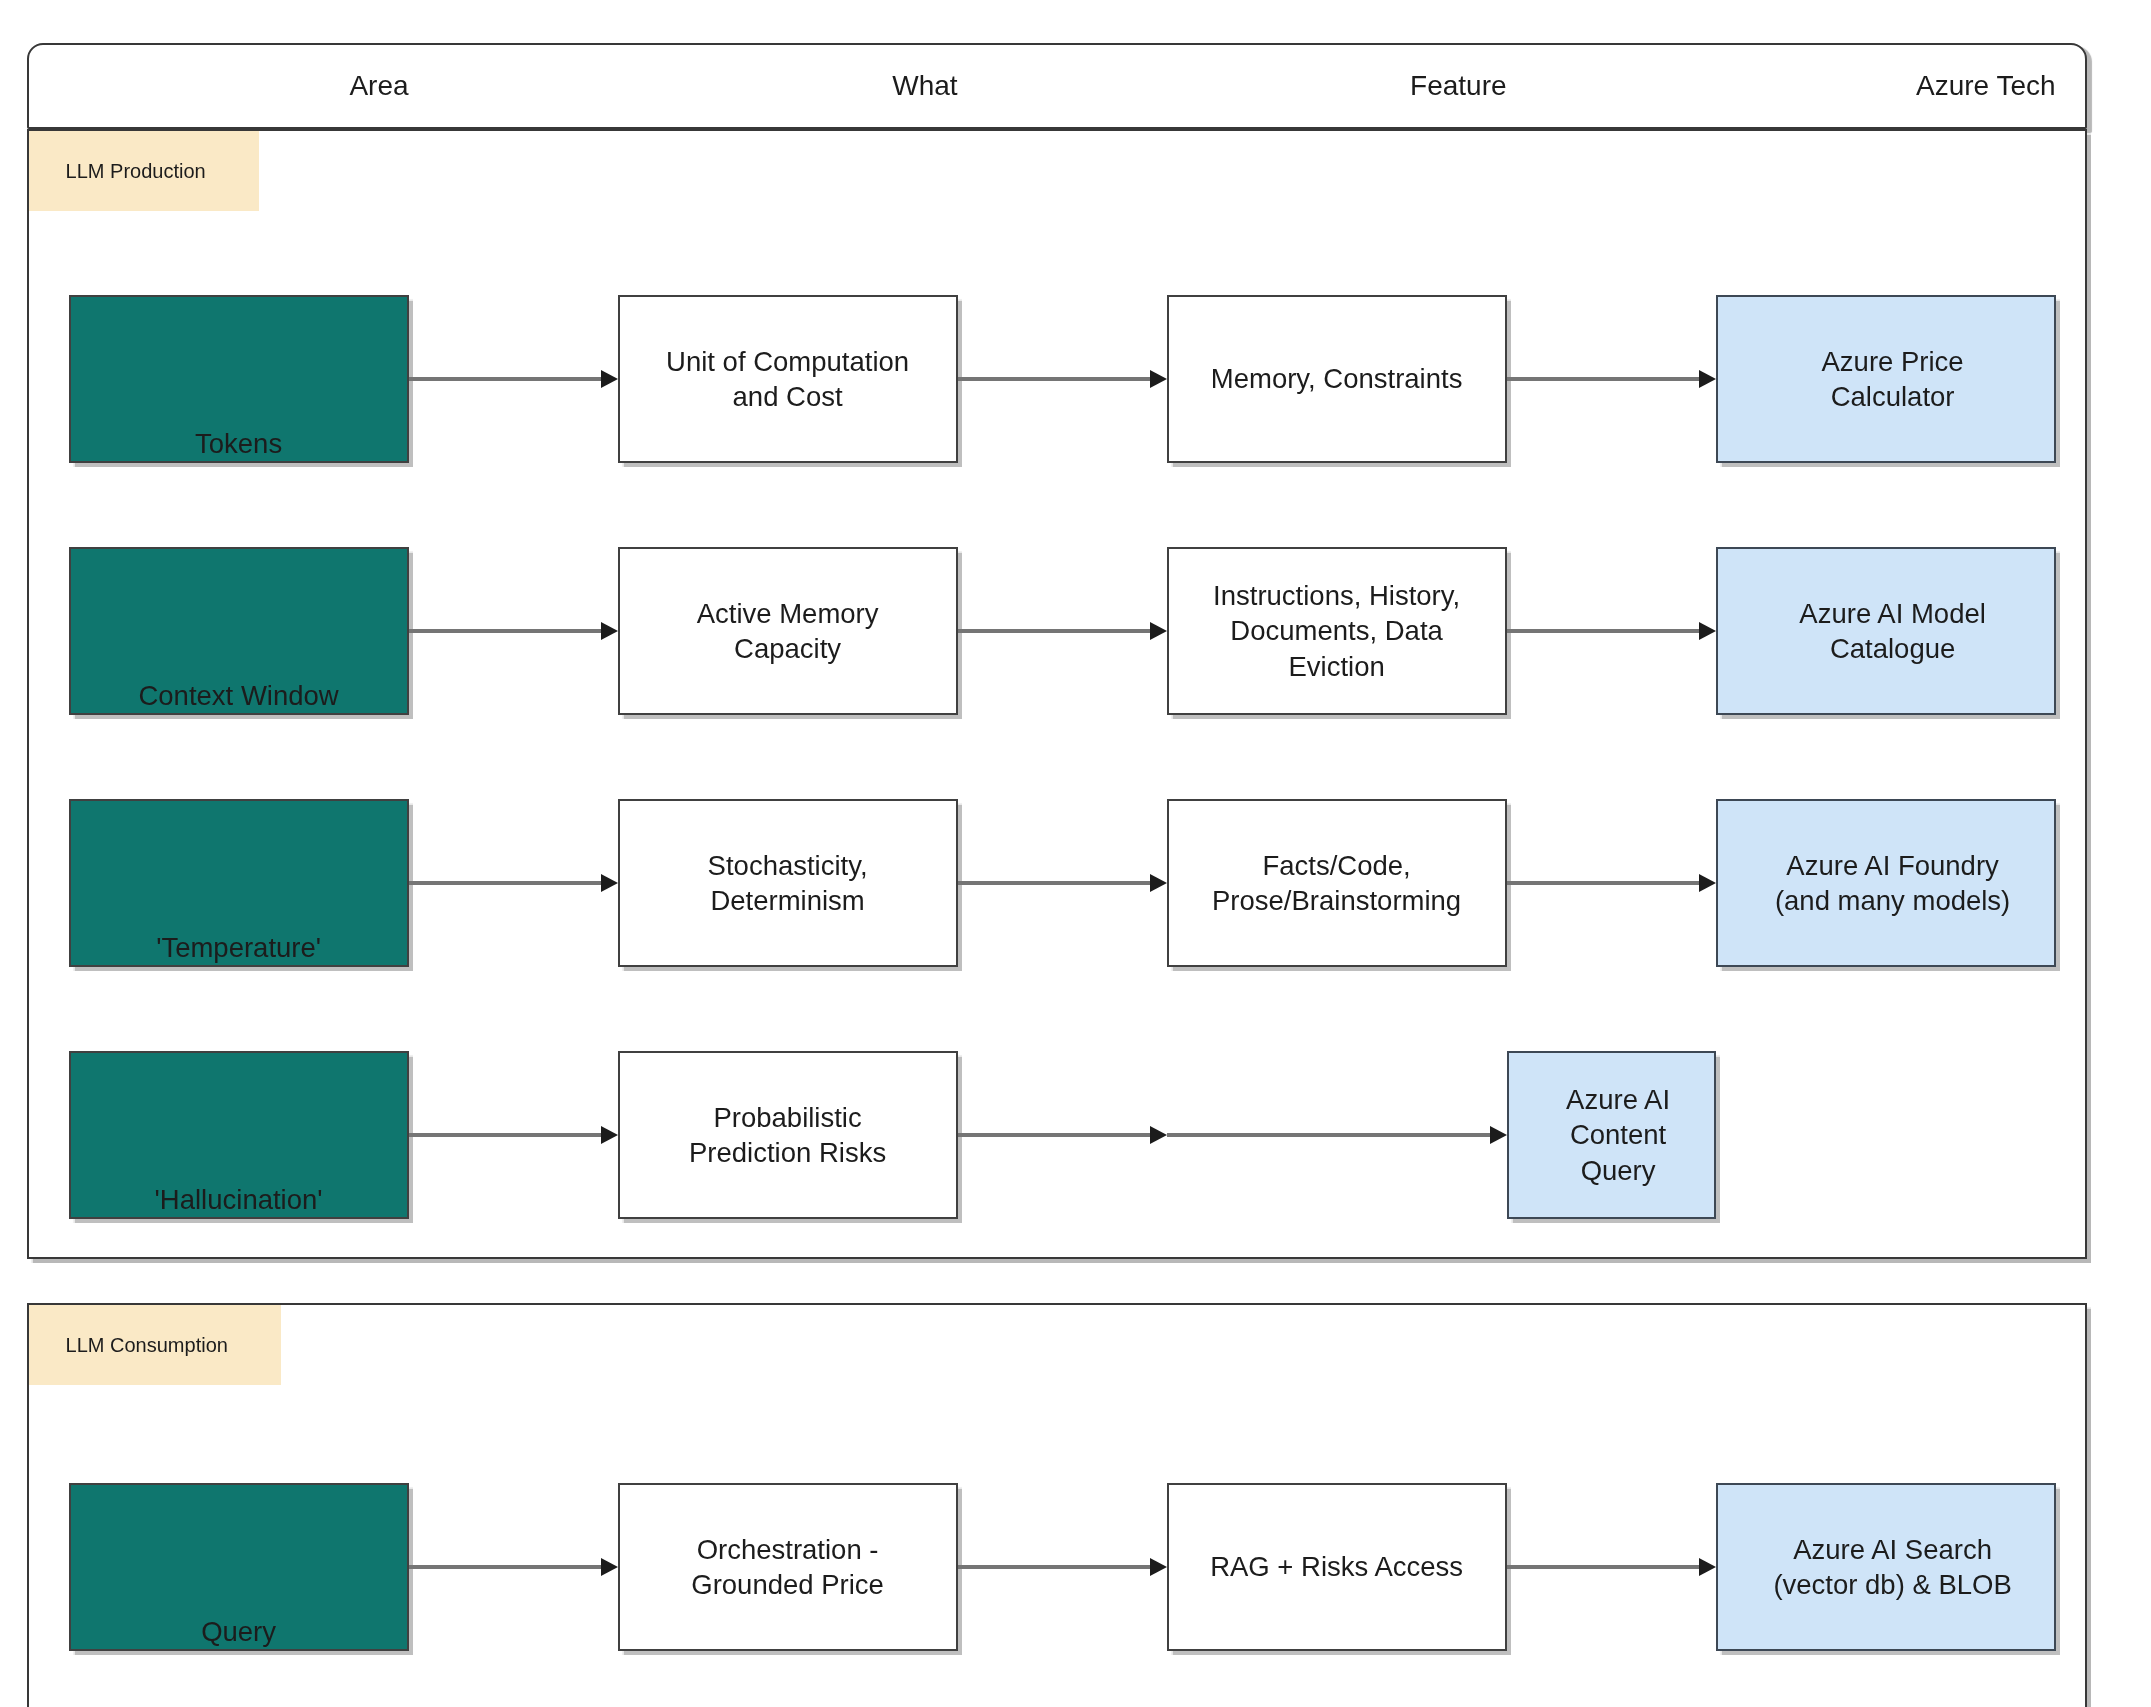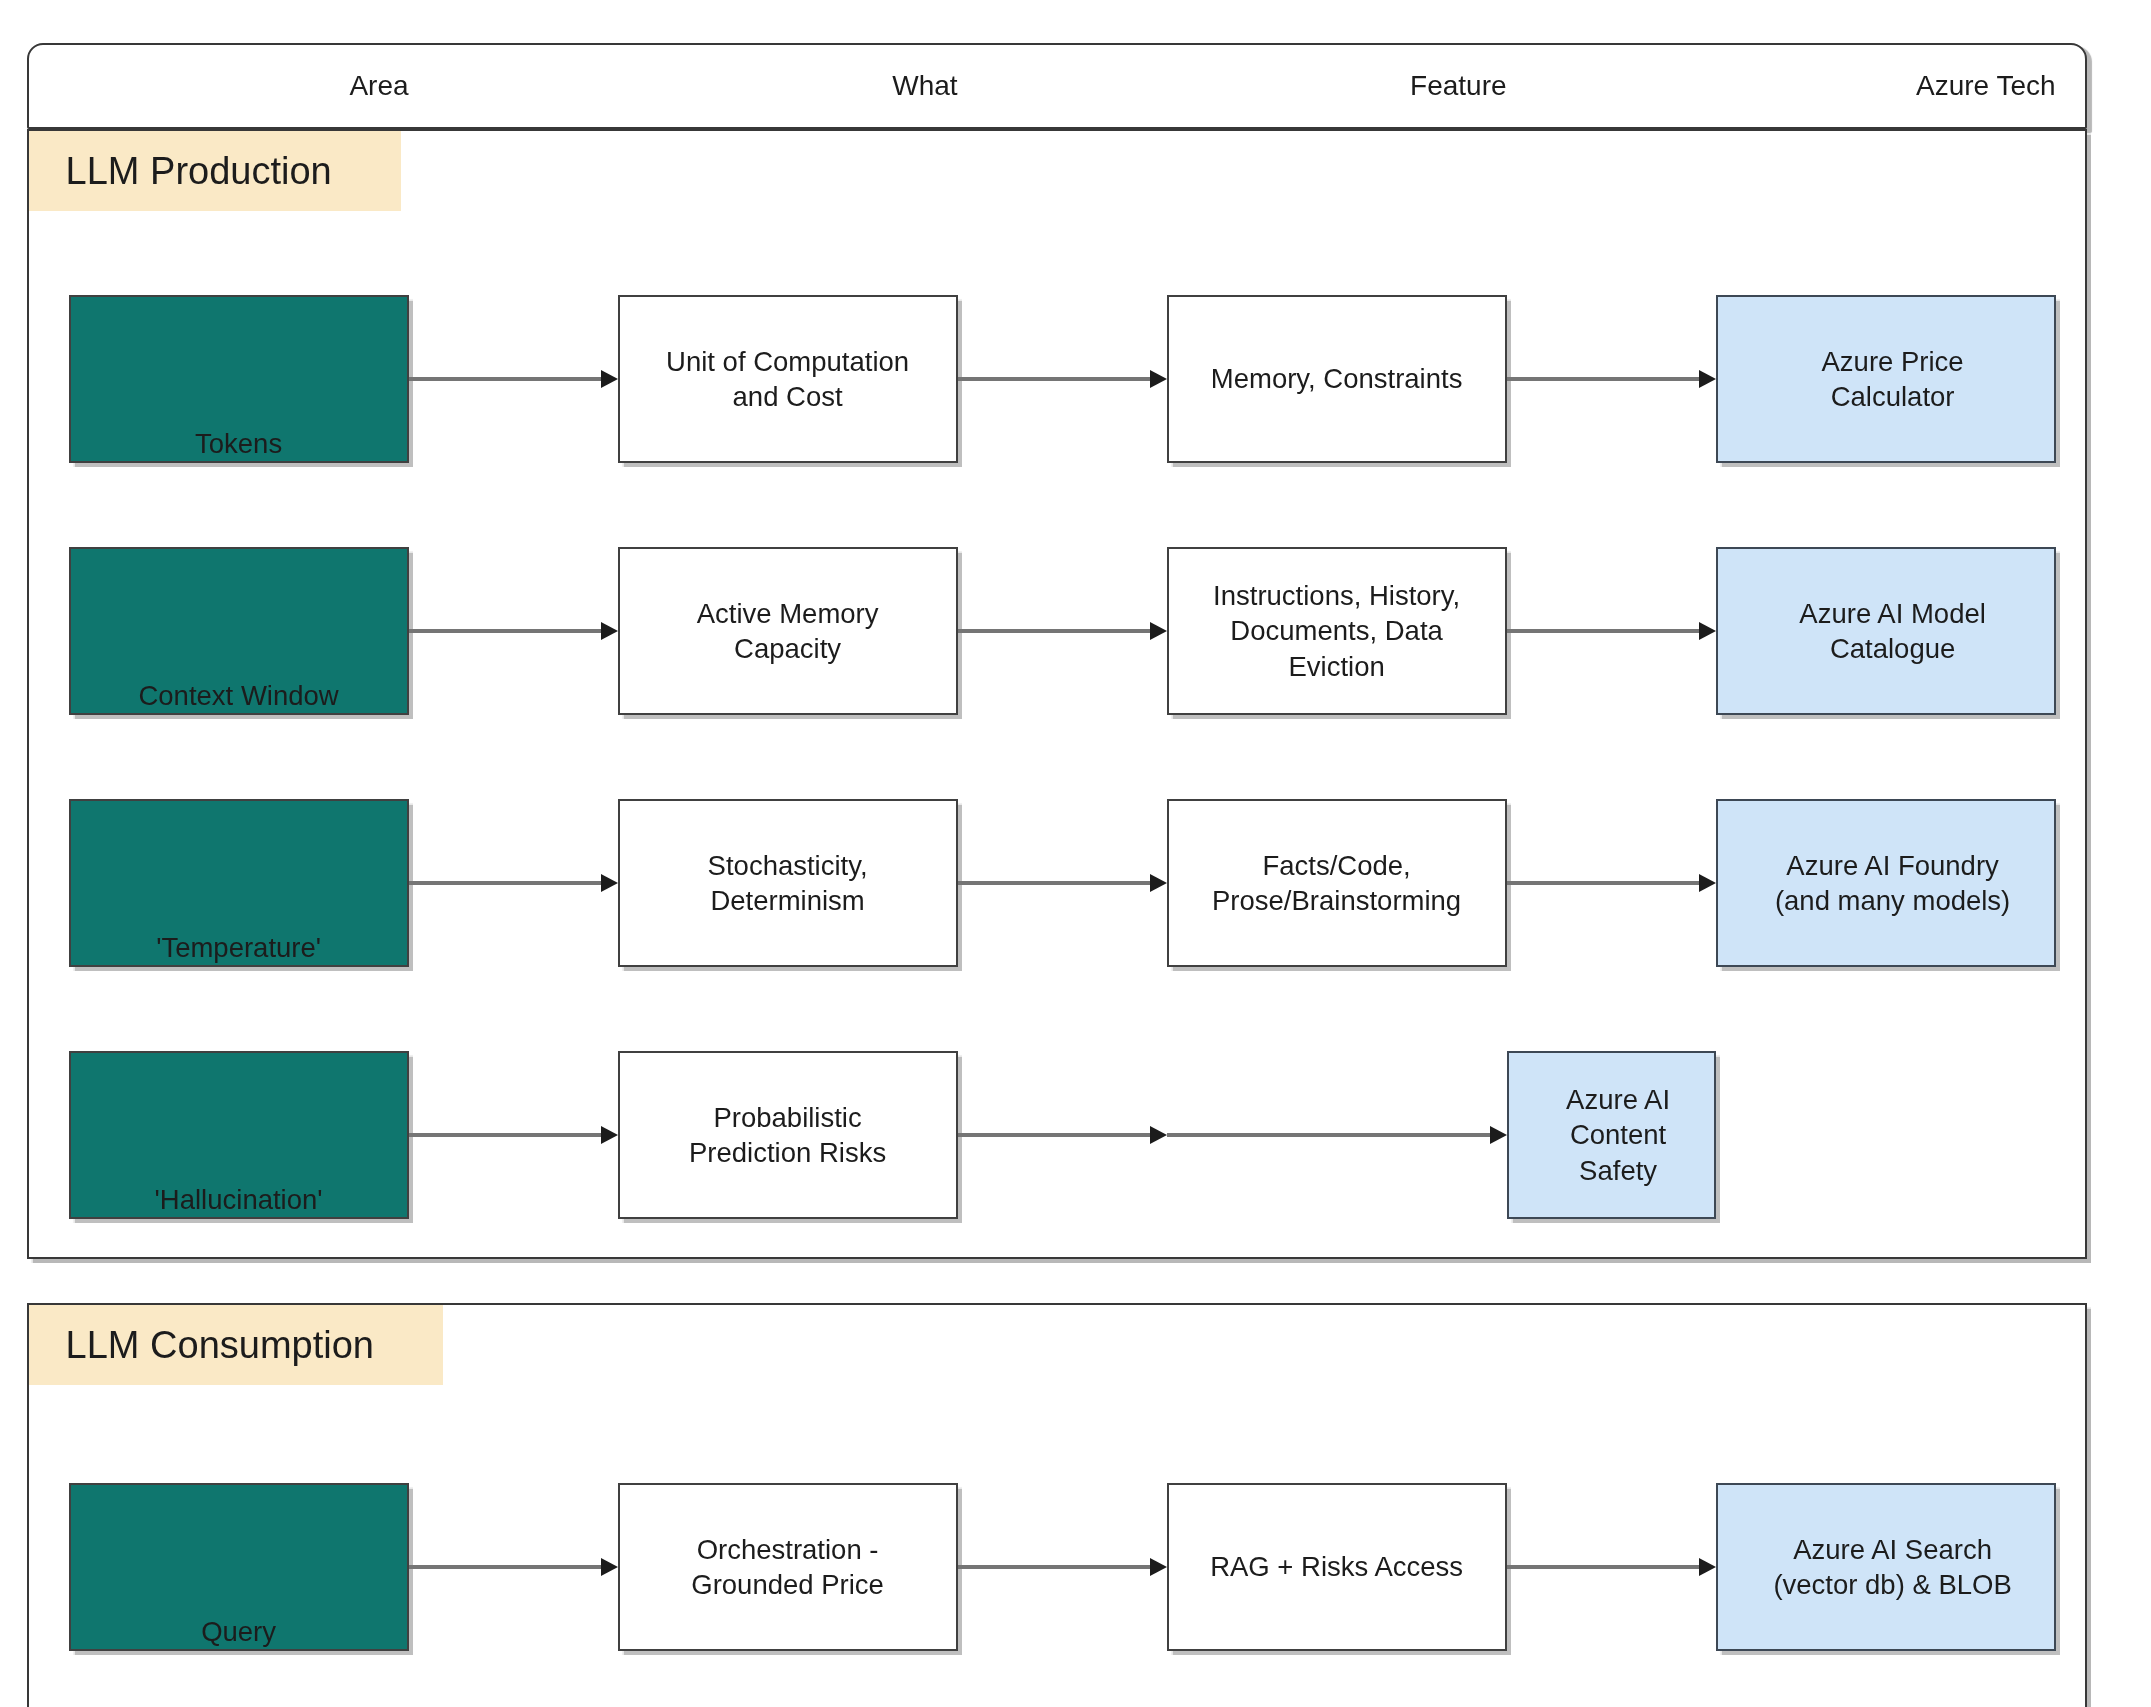--- a/index.html
+++ b/index.html
@@ -32,23 +32,23 @@
     background:#ffffff;
     box-shadow:4.4px 4.4px 0.9px rgba(0,0,0,0.28);
   }
   .section-1{ margin-top:0; padding-bottom:38px; }
   .section-2{ margin-top:44px; padding-bottom:59px; }
 
   .section-label{
     display:inline-flex;
     align-items:center;
     height:80px;
-    padding:0 69px 0 37px;
+    padding:0 53px 0 37px;
     background:#fae9c6;
-    font-size:38px;
+    font-size:20px;
   }
 
   .row{ height:168px; }
   .section-1 .row{ margin-top:84px; }
   .section-1 .row:first-of-type{ margin-top:27.5px; }
   .section-2 .row{ margin-top:98px; }
 
   .box{
     box-sizing:border-box;
     height:168px;
@@ -212,21 +212,21 @@
       <div class="arrow">
           <i class="shaft"></i>
           <i class="head"></i>
         </div>
       <div class="arrow">
           <i class="shaft"></i>
           <i class="head"></i>
         </div>
       <div class="box azure-box">
           <span class="txt">Azure AI Content
-Safety</span>
+Query</span>
         </div>
     </div>
   </div>
 
   <div class="section section-2">
     <div class="section-label">LLM Consumption</div>
 
     <div class="grid row">
       <div class="box area-box">
           <span class="txt">Query</span>

